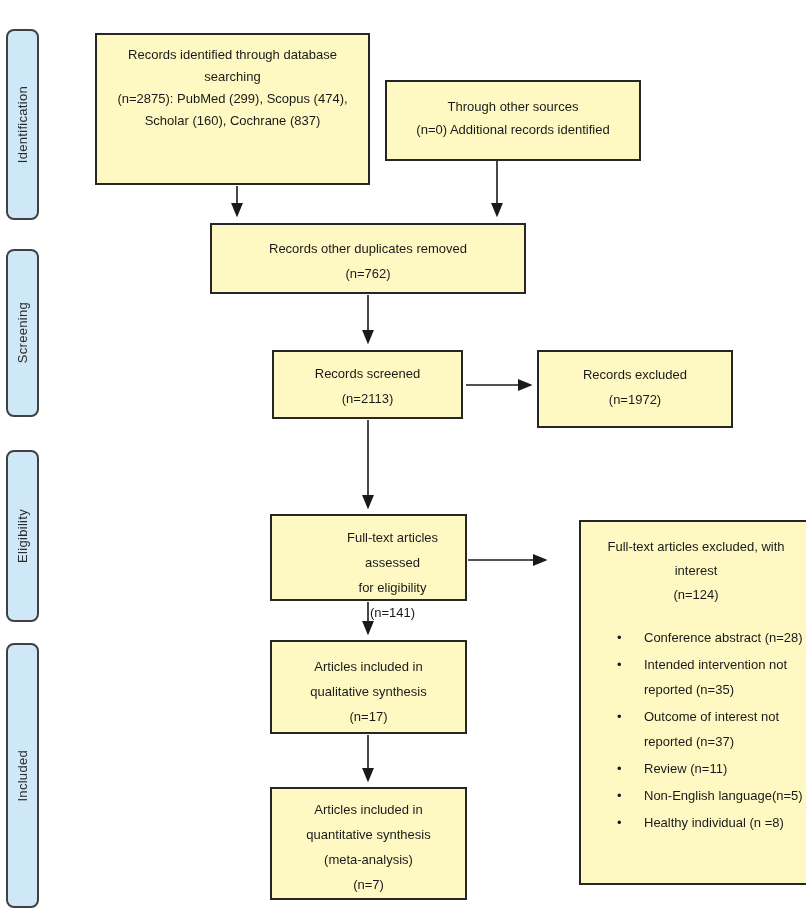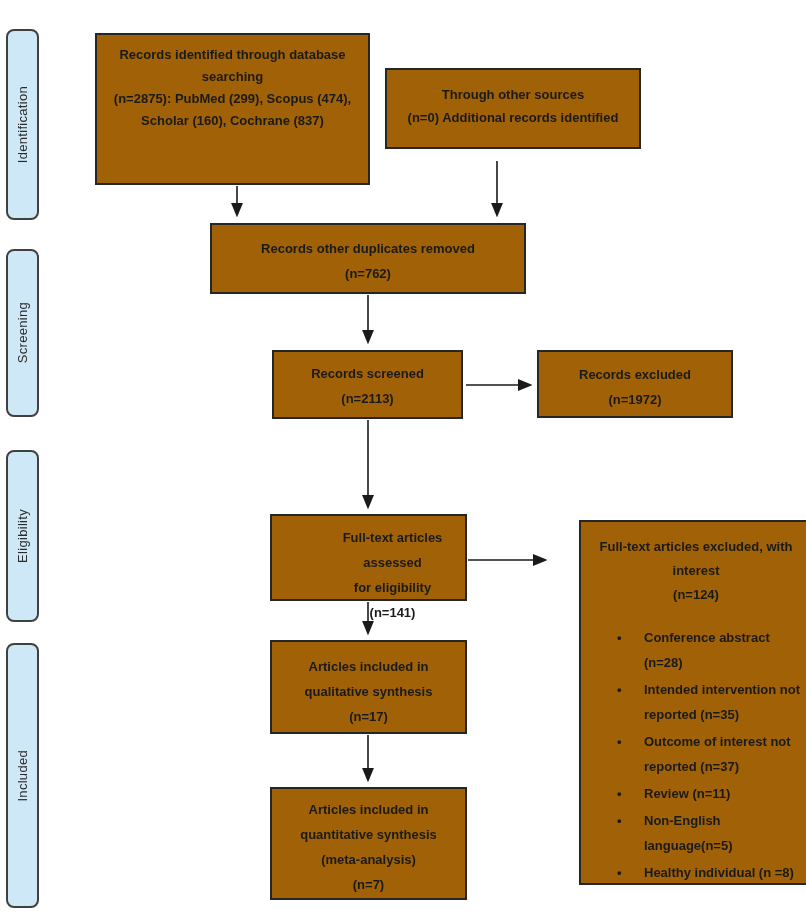--- a/index.html
+++ b/index.html
@@ -31,33 +31,33 @@
     writing-mode:vertical-rl;transform:rotate(180deg);
     font-size:13px;color:#2b2b2b;letter-spacing:.3px;white-space:nowrap;
   }
   #stage-identification{top:29px;height:191px;}
   #stage-screening{top:249px;height:168px;}
   #stage-eligibility{top:450px;height:172px;}
   #stage-included{top:643px;height:265px;}
 
   
   .fbox{
-    position:absolute;background:#a16207;border:2px solid var(--box-border);
-    font-size:13px;text-align:center;font-weight:bold;
+    position:absolute;background:#fef9c3;border:2px solid var(--box-border);
+    font-size:13px;text-align:center;
   }
   .fbox .line{line-height:24px;}
   #box-database{left:95px;top:33px;width:275px;height:152px;padding-top:9px;}
   #box-database .line{line-height:22px;}
-  #box-other-sources{left:385px;top:68px;width:256px;height:81px;padding-top:13px;}
+  #box-other-sources{left:385px;top:80px;width:256px;height:81px;padding-top:13px;}
   #box-other-sources .line{line-height:23px;}
   #box-duplicates{left:210px;top:223px;width:316px;height:71px;padding-top:11px;}
   #box-duplicates .line{line-height:25px;}
   #box-screened{left:272px;top:350px;width:191px;height:69px;padding-top:9px;}
   #box-screened .line{line-height:25px;}
-  #box-excluded{left:537px;top:350px;width:196px;height:68px;padding-top:10px;}
+  #box-excluded{left:537px;top:350px;width:196px;height:78px;padding-top:10px;}
   #box-excluded .line{line-height:25px;}
   #box-fulltext{left:270px;top:514px;width:197px;height:87px;padding-top:9px;}
   #box-fulltext .line{line-height:25px;padding-left:48px;}
   #box-qualitative{left:270px;top:640px;width:197px;height:94px;padding-top:12px;}
   #box-qualitative .line{line-height:25px;}
   #box-quantitative{left:270px;top:787px;width:197px;height:113px;padding-top:8px;}
   #box-quantitative .line{line-height:25px;}
 
   
   #box-reasons{left:552px;top:520px;width:234px;height:365px;padding-top:13px;margin-left:27px;}

